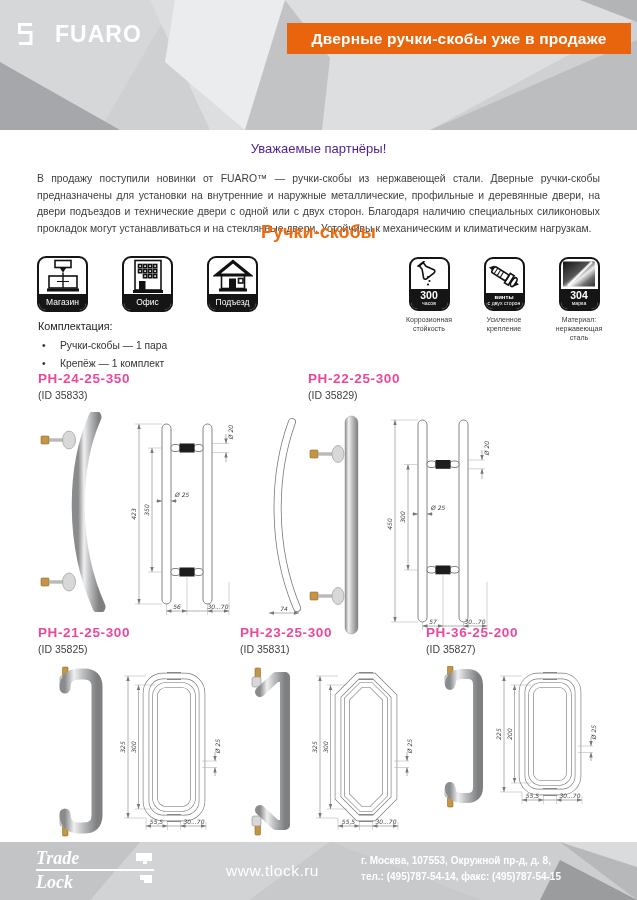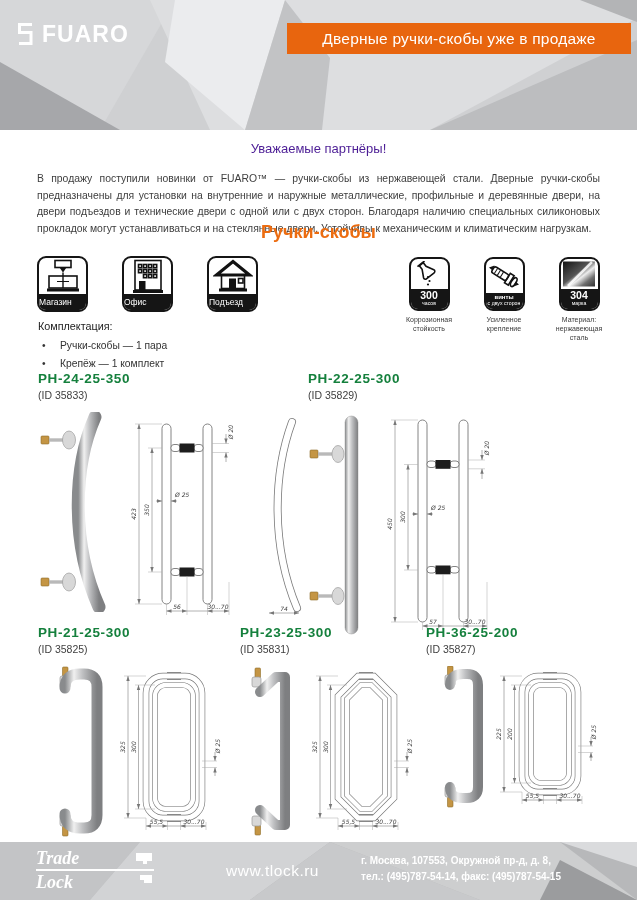--- a/index.html
+++ b/index.html
@@ -1,52 +1,52 @@
 <!DOCTYPE html>
 <html><head>
 <meta charset="utf-8">
 <style>
 *{box-sizing:border-box}
 body{margin:0;background:#9a9a9a}
 .page{position:relative;width:637px;height:900px;margin:0 auto;background:#fff;overflow:hidden;font-family:"Liberation Sans",sans-serif}
 
 .hdr{position:absolute;top:0;left:0;width:637px;height:130px}
 .bgpoly{position:absolute;top:0;left:0}
-.logo{position:absolute;top:22px;left:16px;display:flex;align-items:center;gap:7px}
+.logo{position:absolute;top:22px;left:16px;display:flex;align-items:center;gap:20px}
 .logo-text{color:#fff;font-weight:bold;font-size:23px;letter-spacing:1px;line-height:1}
-.banner{position:absolute;top:23px;left:287px;width:344px;height:31px;background:#e8650e;color:#fff;font-weight:normal;font-size:15.5px;display:flex;align-items:center;justify-content:center;letter-spacing:.2px}
+.banner{position:absolute;top:23px;left:287px;width:344px;height:31px;background:#e8650e;color:#fff;font-weight:bold;font-size:15.5px;display:flex;align-items:center;justify-content:center;letter-spacing:.2px}
 
 .greeting{position:absolute;top:141px;left:0;width:100%;text-align:center;color:#4c1d95;font-size:13px}
 .para{position:absolute;top:161px;left:37px;width:563px;font-size:10.4px;line-height:1.58;text-align:justify;color:#3e3e3e}
 .sect{position:absolute;top:222px;left:0;width:100%;text-align:center;color:#ec6c10;font-size:18px;font-weight:bold}
 
 .uicons{position:absolute;top:256px;left:37px;display:flex;gap:34px}
 .uicon{width:51px;height:56px;border:2.5px solid #151515;border-radius:9px;background:#fff;overflow:hidden;display:flex;flex-direction:column}
 .uicon .pict{flex:1;display:flex;align-items:center;justify-content:center}
-.uicon .lbl{background:#151515;color:#fff;font-size:8.5px;text-align:left;padding:2.5px 0 3.5px}
+.uicon .lbl{background:#151515;color:#fff;font-size:8.5px;text-align:center;padding:2.5px 0 3.5px}
 
 .ficons{position:absolute;top:257px;left:396px;display:flex;gap:9px}
 .fcol{width:66px;display:flex;flex-direction:column;align-items:center}
 .ficon{width:41px;height:54px;border:2.5px solid #151515;border-radius:9px;background:#fff;overflow:hidden;display:flex;flex-direction:column}
 .ficon .pict{flex:1;display:flex;align-items:center;justify-content:center}
 .fbadge{background:#151515;color:#fff;text-align:center;padding:1px 2px 3px;line-height:1.05}
 .fbadge .big{font-size:10.5px;font-weight:bold;display:block}
 .fbadge.sm .big{font-size:6px}
 .fbadge .small{font-size:5.2px;display:block}
 .fcap{margin-top:4px;font-size:7px;line-height:1.3;color:#3a3a3a;text-align:center}
 
 .pack{position:absolute;top:320px;left:38px}
 .pack-title{font-size:10.8px;font-weight:normal;color:#222}
 .pack-item{font-size:10.3px;color:#333;margin-top:7.5px;padding-left:22px;position:relative}
 .pack-item::before{content:"•";position:absolute;left:4px}
 
 .card{position:absolute}
 .c1{left:38px;top:371px}.c2{left:308px;top:371px}
 .c3{left:38px;top:625px}.c4{left:240px;top:625px}.c5{left:426px;top:625px}
-.pname{margin:0;font-size:13.5px;font-weight:bold;color:#15803d;letter-spacing:.6px}
+.pname{margin:0;font-size:13.5px;font-weight:bold;color:#ec4899;letter-spacing:.6px}
 .pid{font-size:10.5px;color:#3f3f3f;margin-top:3px}
 .pdraw{display:flex;gap:8px;margin-top:11px;align-items:flex-start}
 
 .bar{fill:#fff;stroke:#767676;stroke-width:.9}
 .blk{fill:#1d1d1d}
 .dim{stroke:#8a8a8a;stroke-width:.65}
 .ext{stroke:#ababab;stroke-width:.5}
 .dm{font:italic 6px "DejaVu Sans",sans-serif;fill:#3c3c3c}
 .tube{stroke:url(#met);fill:none}
 .flange{fill:#d8d8d8;stroke:#9b9b9b;stroke-width:.7}

